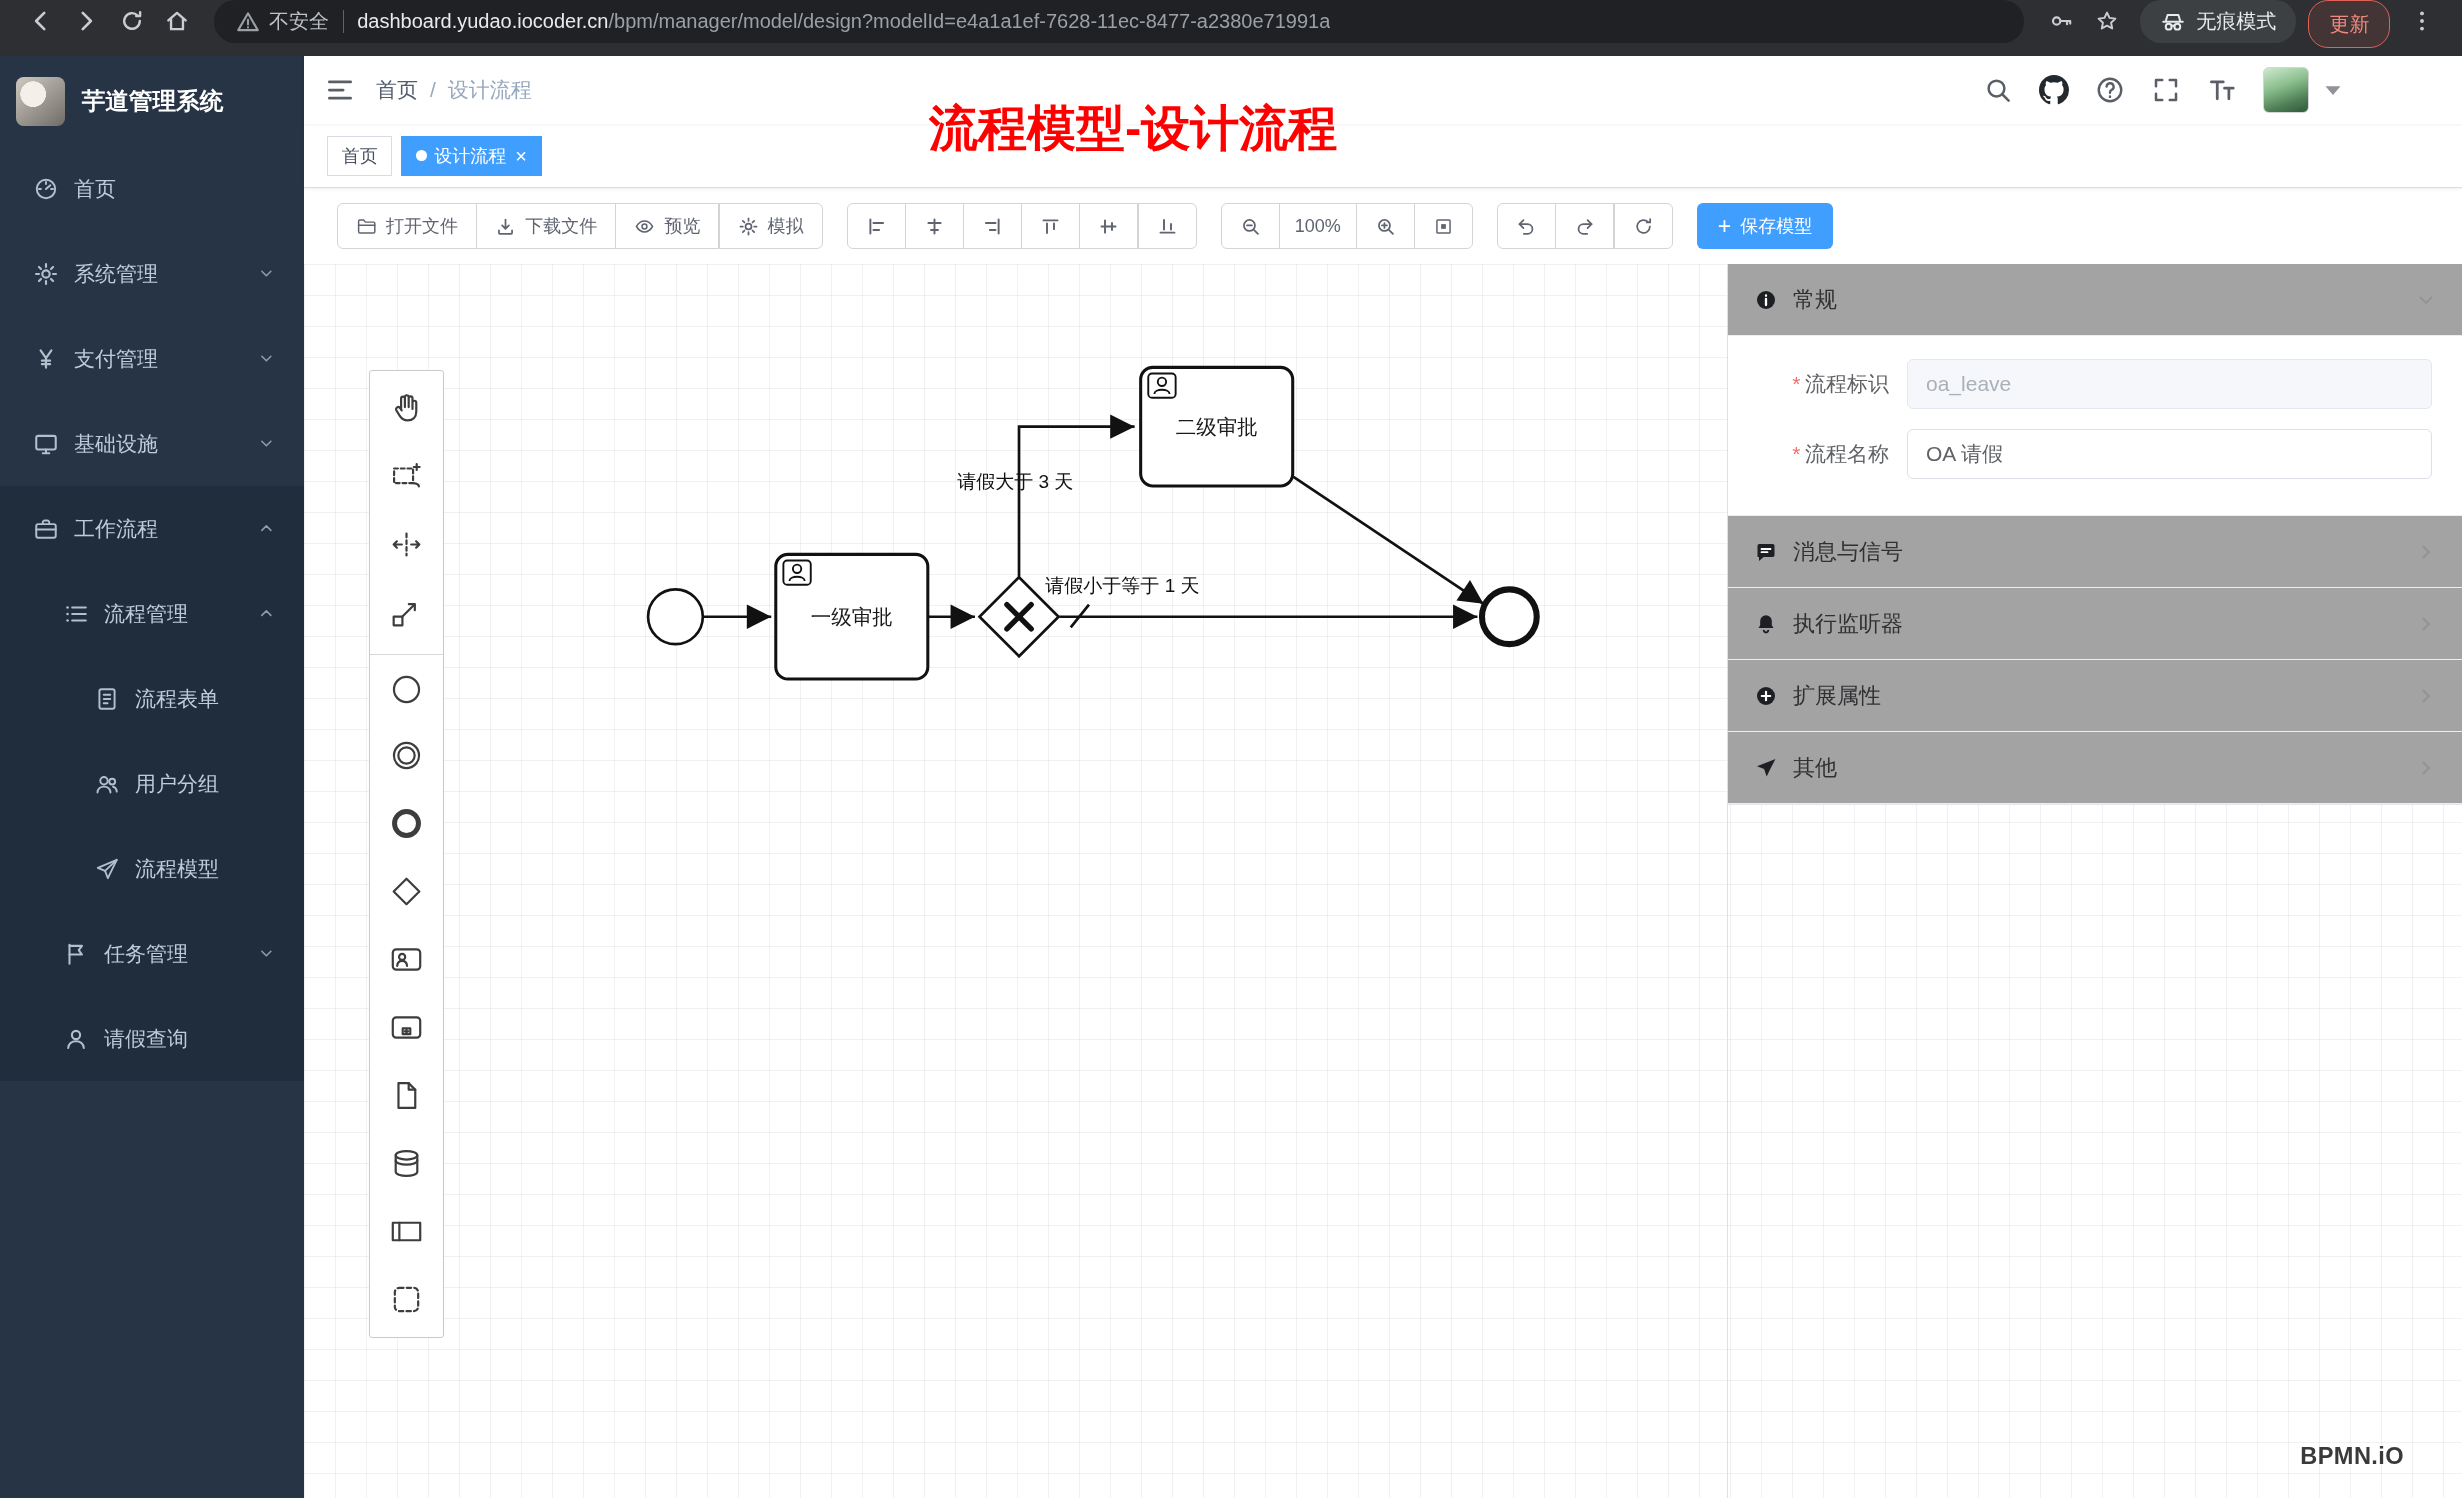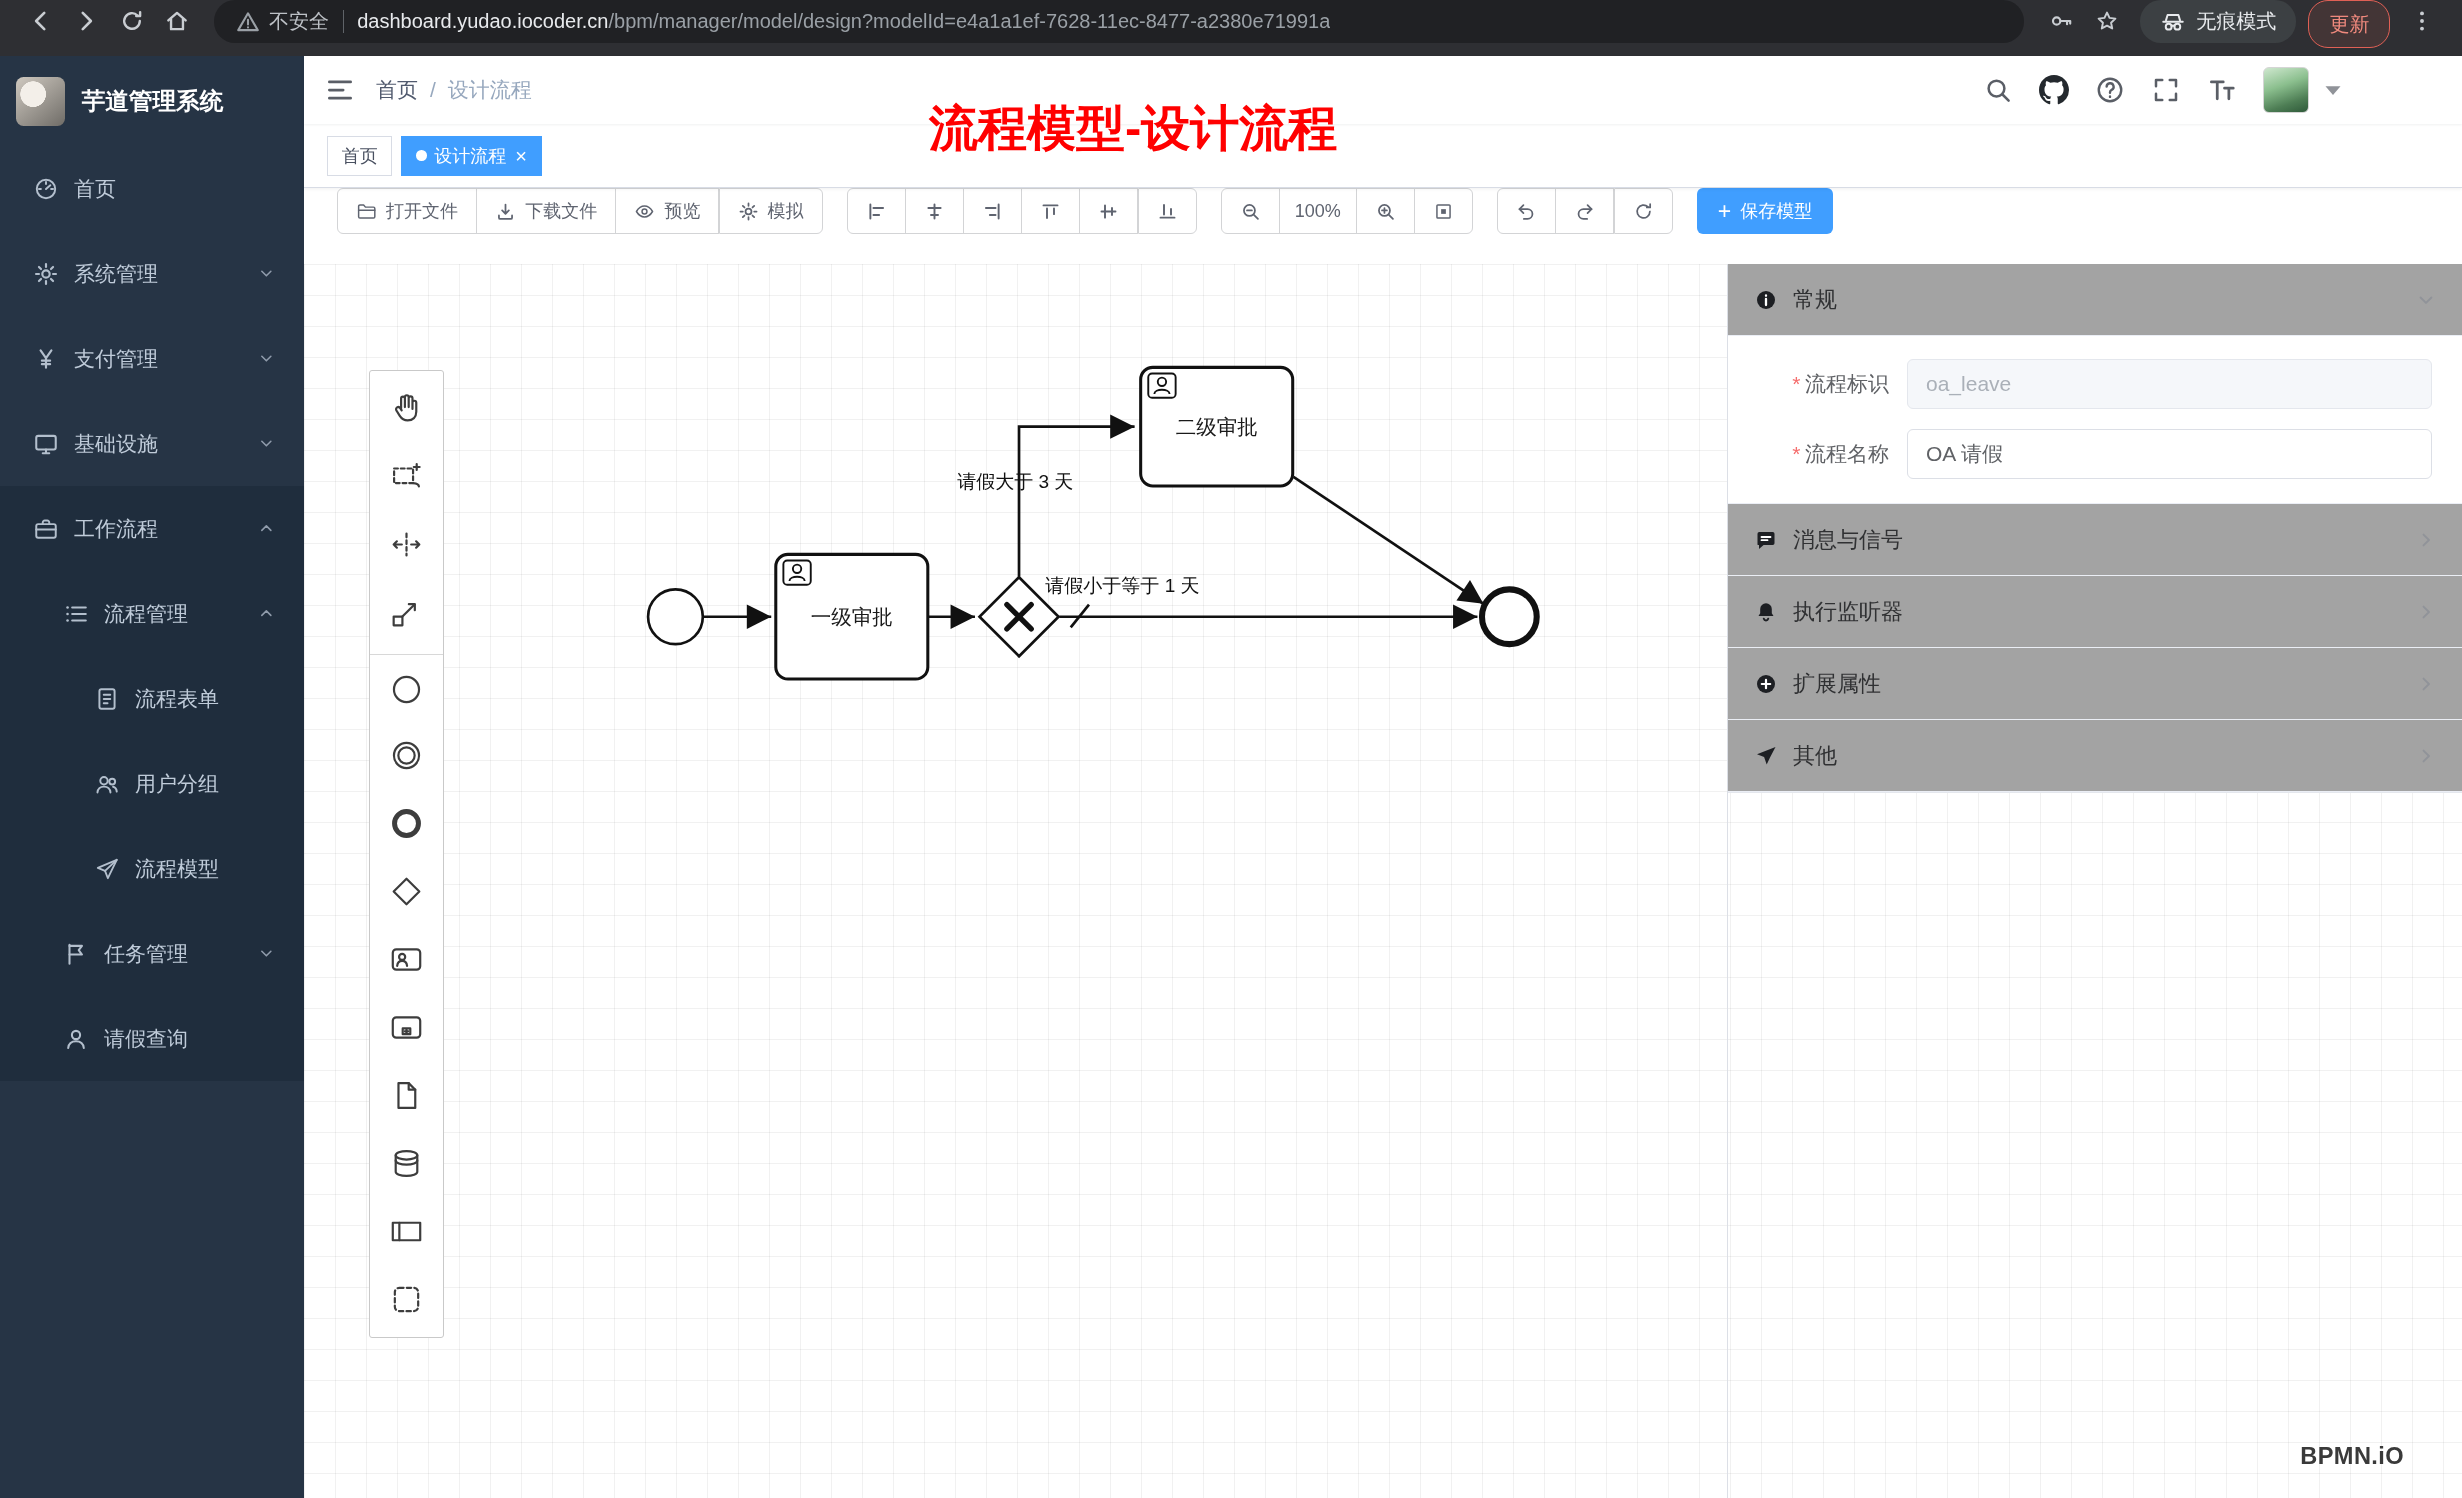--- a/index.html
+++ b/index.html
@@ -63,21 +63,21 @@
 
 .tags{height:64px;background:#fff;display:flex;align-items:center;gap:9px;padding:0 23px;border-bottom:0.8px solid #d8dce5;box-shadow:0 1.5px 3px rgba(0,0,0,.05);position:relative;z-index:4}
 .tag{height:40px;display:flex;align-items:center;padding:0 13.7px;border:0.8px solid #d8dce5;background:#fff;color:#495060;font-size:18px;cursor:pointer;white-space:nowrap}
 .tag.active{background:#409eff;border-color:#409eff;color:#fff}
 .tag-dot{width:10.6px;height:10.6px;border-radius:50%;background:#fff;display:none;margin-right:7.6px}
 .tag.active .tag-dot{display:block}
 .tag-close{display:none;margin-left:9px;font-size:20px;line-height:1}
 .tag.closable .tag-close{display:block}
 
 
-.toolbar{height:76px;background:#fff;display:flex;gap:24px;padding:0 33px}
+.toolbar{height:76px;background:#fff;display:flex;align-items:center;gap:24px;padding:0 33px}
 .btn-group{display:inline-flex}
 .tb-btn{height:46px;display:inline-flex;align-items:center;gap:9px;padding:0 18px;background:#fff;border:0.8px solid #d3d4d6;color:#5f6470;font-size:18px;cursor:pointer;margin-left:-0.8px;font-family:inherit;white-space:nowrap}
 .btn-group .tb-btn:first-of-type{border-radius:6px 0 0 6px;margin-left:0}
 .btn-group .tb-btn:last-of-type{border-radius:0 6px 6px 0}
 .tb-btn .ic svg{width:21px;height:21px}
 .icon-btn{width:59px;padding:0;justify-content:center}
 .zoom-text{padding:0 15px}
 .save-btn{height:46px;background:#409eff;color:#fff;border:none;border-radius:6px;padding:0 21px;font-size:18px;display:inline-flex;align-items:center;gap:9px;cursor:pointer;font-family:inherit}
 .save-btn .plus{font-size:23px;line-height:1}
 
@@ -94,21 +94,21 @@
 
 .props{position:absolute;top:0;right:0;bottom:0;width:735px;border-left:0.8px solid #dcdfe6;z-index:2}
 .props-card{background:#fff;border-bottom:0.8px solid #e4e7ed}
 .sec-head{height:72px;display:flex;align-items:center;gap:15px;padding:0 26px;font-size:22px;color:#303133;font-weight:500;border-bottom:0.8px solid #ebeef5;cursor:pointer;background:#a3a3a3}
 .sec-ic{color:#1d1f23}
 .sec-ic svg{width:24px;height:24px}
 .sec-arrow{margin-left:auto;color:#909399}
 .sec-arrow svg{width:20px;height:20px}
 .pform{padding:23px 30px 24px 0;border-bottom:0.8px solid #ebeef5;background:#fff}
 .form-row{display:flex;align-items:center;margin-bottom:20px}
-.form-row:last-child{margin-bottom:0}
+.form-row:last-child{margin-bottom:12px}
 .form-label{width:179px;text-align:right;font-size:21px;color:#606266;padding-right:18px;white-space:nowrap}
 .req{color:#f56c6c;margin-right:4.6px}
 .form-input{flex:1;height:50px;border:0.8px solid #dcdfe6;border-radius:6px;padding:0 18px;font-size:21px;color:#606266;background:#fff;font-family:inherit;min-width:0}
 .form-input:disabled{background:#f5f7fa;border-color:#e4e7ed;color:#aab0b8}
 
 .watermark{position:absolute;right:58px;bottom:28px;font-size:23.6px;font-weight:800;color:#3a3a3a;letter-spacing:0.4px;text-decoration-thickness:3px;text-underline-offset:3.8px;cursor:pointer}
 
 
 .annotation{position:absolute;left:929px;top:96px;font-size:49px;font-weight:700;color:#ff0000;z-index:60;white-space:nowrap}
 </style>

